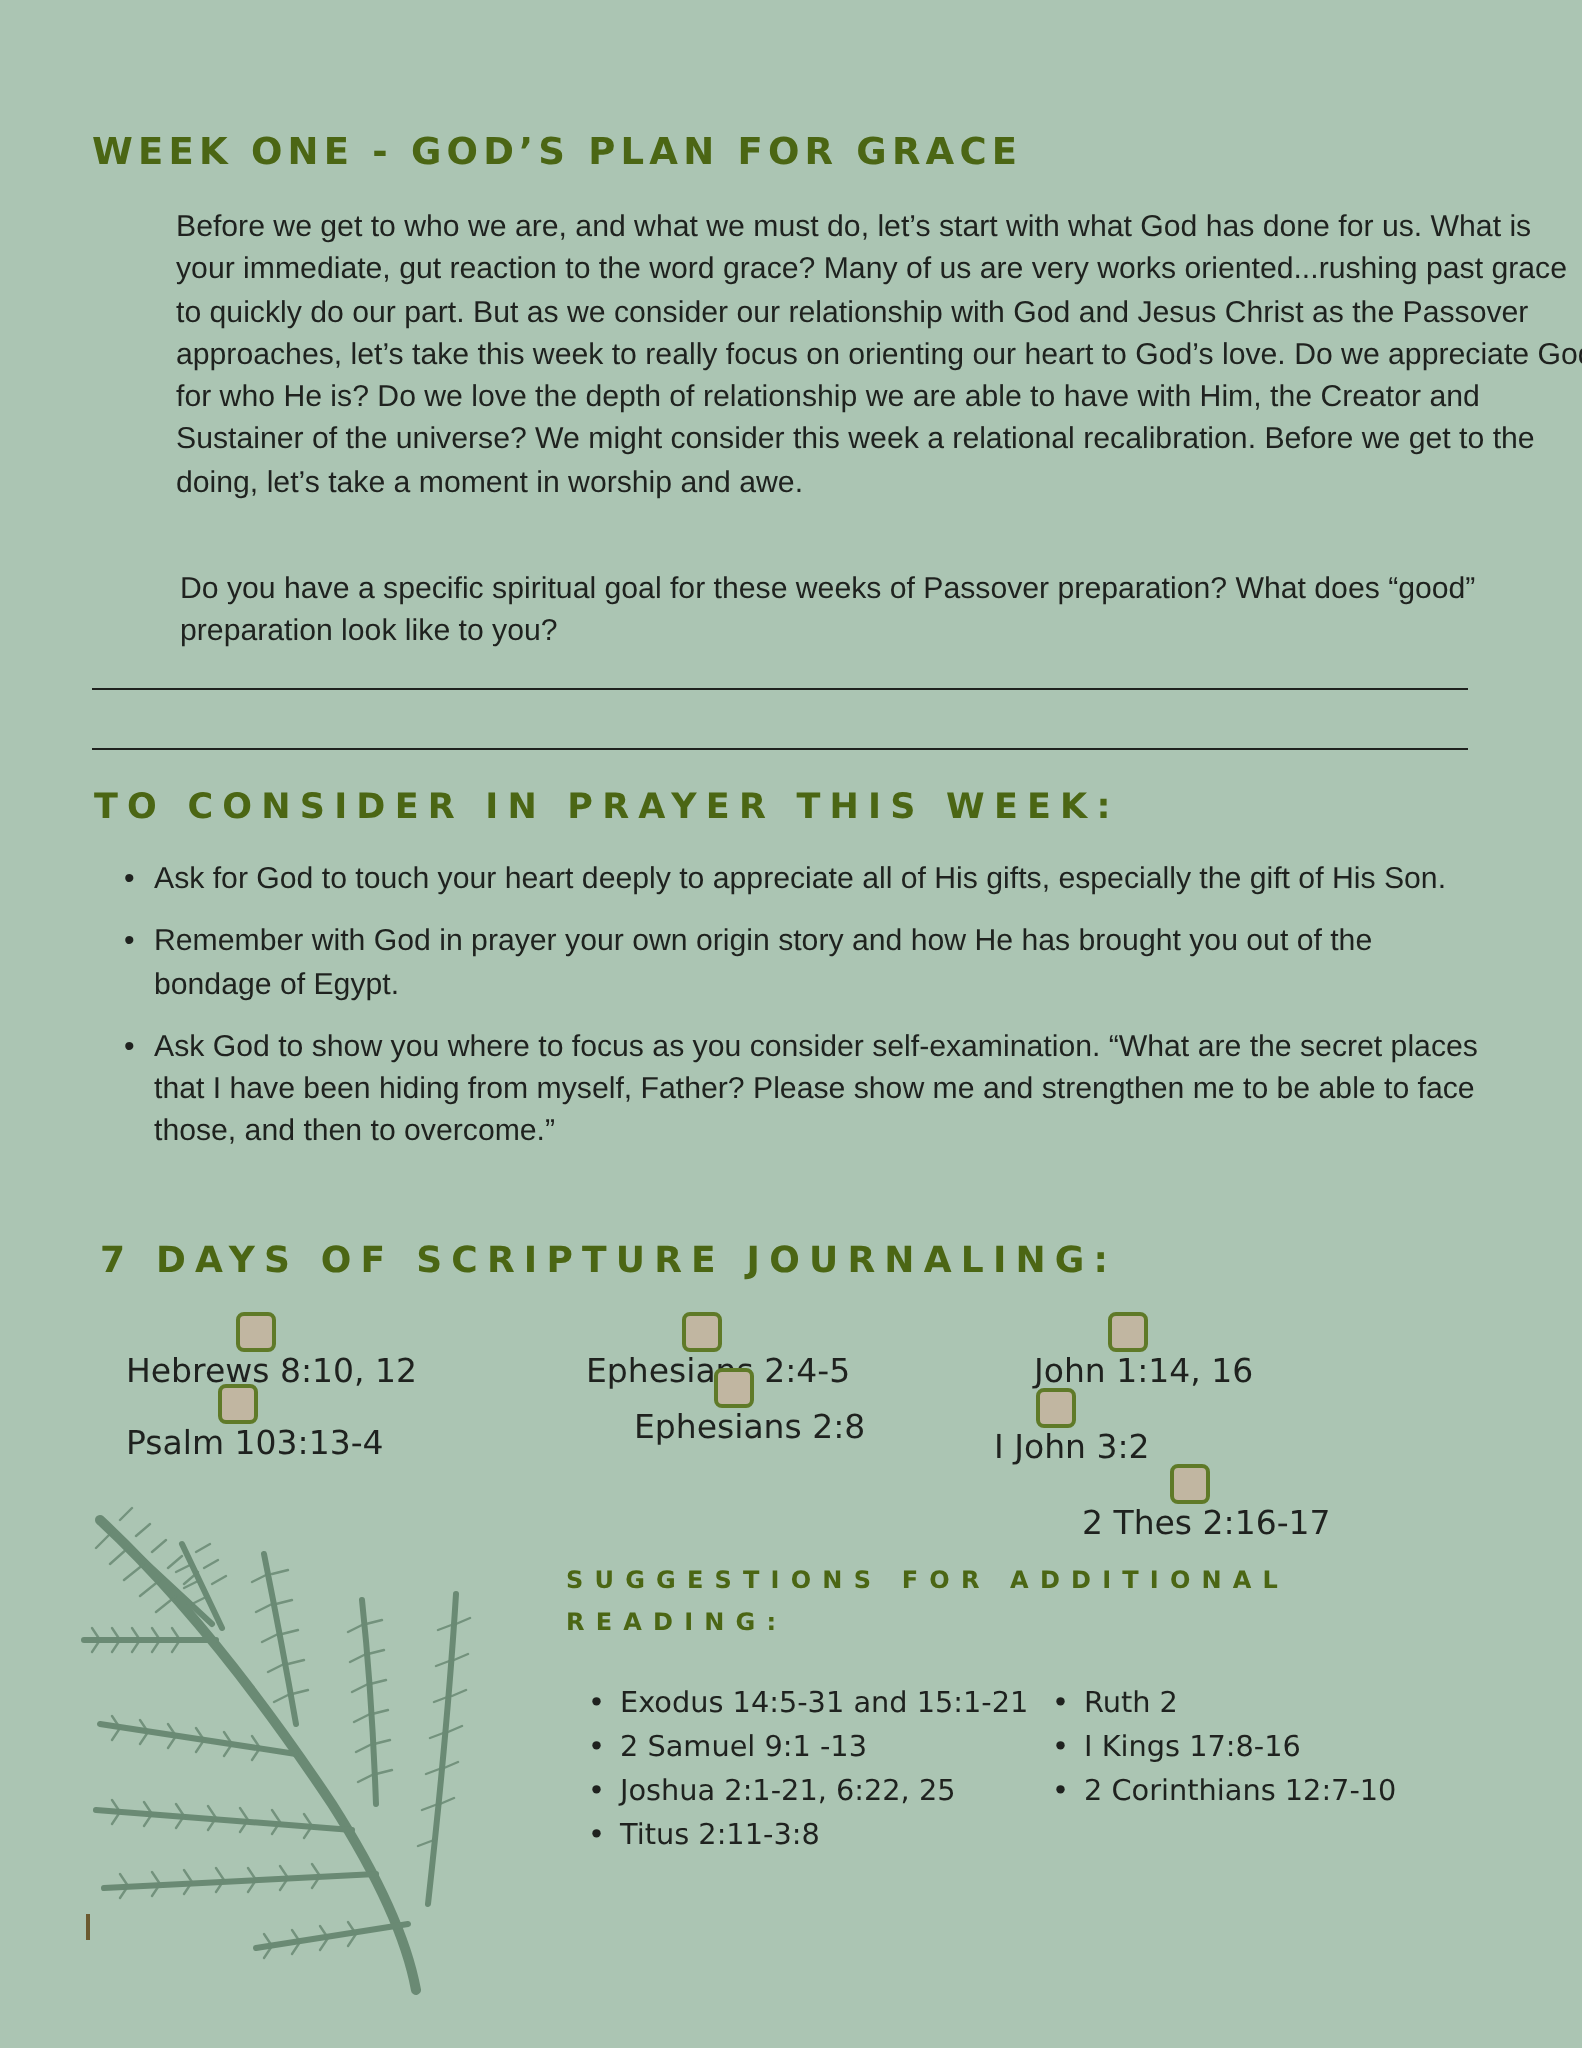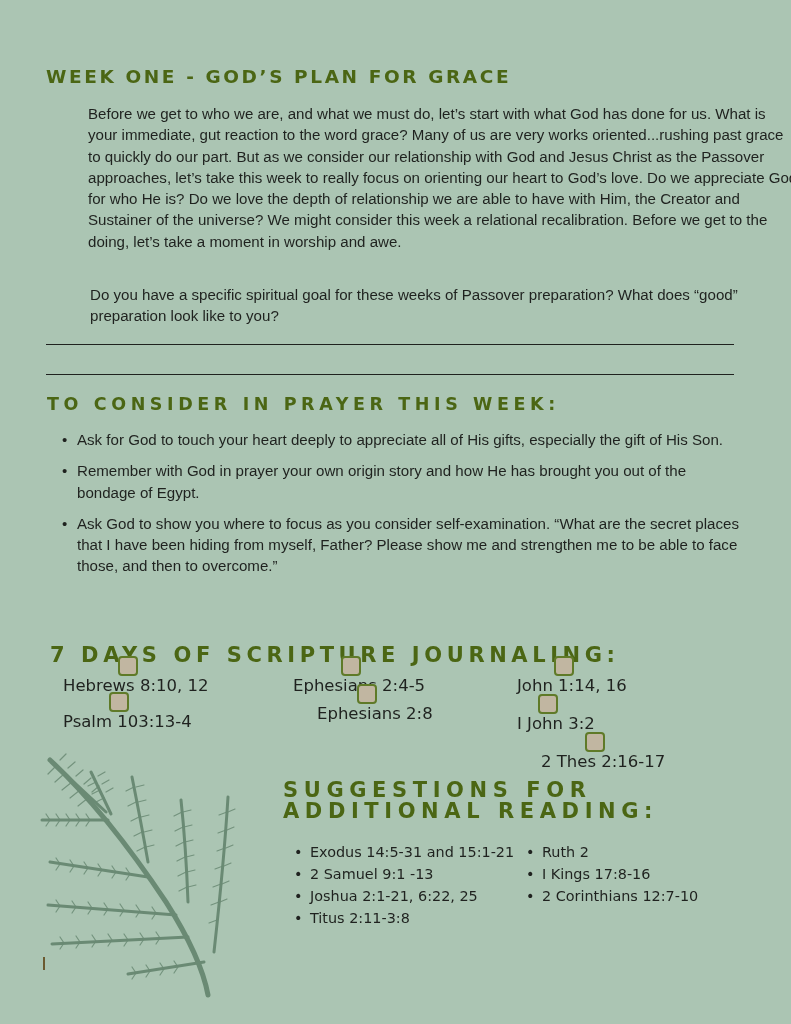--- a/index.html
+++ b/index.html
@@ -46,38 +46,38 @@
       font-family: "Liberation Sans", sans-serif;
       font-size: 15.1px; line-height: 21.3px;
     }
     .prayer-list li { position: relative; padding-left: 15px; margin-bottom: 10px; }
     .prayer-list li .bullet {
       position: absolute; left: 0; top: 0;
     }
 
     .h-days {
       position: absolute; left: 50px; top: 620px;
-      font-weight: bold; font-size: 21px; letter-spacing: 4.6px;
-      color: #4b6614; white-space: nowrap; margin-top: 23px;
+      font-weight: bold; font-size: 18px; letter-spacing: 4.6px;
+      color: #4b6614; white-space: nowrap;
     }
     .check-item {
       position: absolute; display: flex; align-items: center;
       font-family: "DejaVu Sans", sans-serif; font-size: 16.5px; color: #1f221f;
       white-space: nowrap;
       flex-direction: column;
     }
     .checkbox {
       width: 20px; height: 20px; border-radius: 4px;
       background: #c1b6a1; border: 2px solid #5f7a28;
       margin-right: 16px; flex-shrink: 0;
     }
 
     .h-reading {
       position: absolute; left: 283px; top: 780px; width: 470px;
-      font-weight: bold; font-size: 21px; letter-spacing: 5.6px; line-height: 21px;
+      font-weight: bold; font-size: 12px; letter-spacing: 5.6px; line-height: 21px;
       color: #4b6614;
     }
     .reading-col {
       position: absolute; list-style: none;
       font-family: "DejaVu Sans", sans-serif; font-size: 14.4px; line-height: 22px;
       white-space: nowrap;
     }
     .reading-col li { position: relative; padding-left: 20px; }
     .reading-col li .bullet { position: absolute; left: 4px; top: 0; }
     .col-a { left: 290px; top: 841px; }
@@ -131,21 +131,21 @@
     <span>Ephesians 2:4-5</span>
   </div>
   <div class="check-item" style="left:293px; top:684px;padding-left:24px;">
     <span class="checkbox"></span>
     <span>Ephesians 2:8</span>
   </div>
   <div class="check-item" style="left:517px; top:656px;">
     <span class="checkbox"></span>
     <span>John 1:14, 16</span>
   </div>
-  <div class="check-item" style="left:517px; top:694px;">
+  <div class="check-item" style="left:497px; top:694px;">
     <span class="checkbox"></span>
     <span>I John 3:2</span>
   </div>
   <div class="check-item" style="left:517px; top:732px;padding-left:24px;">
     <span class="checkbox"></span>
     <span>2 Thes 2:16-17</span>
   </div>
 
   <h2 class="h-reading">SUGGESTIONS FOR ADDITIONAL READING:</h2>
   <ul class="reading-col col-a">

